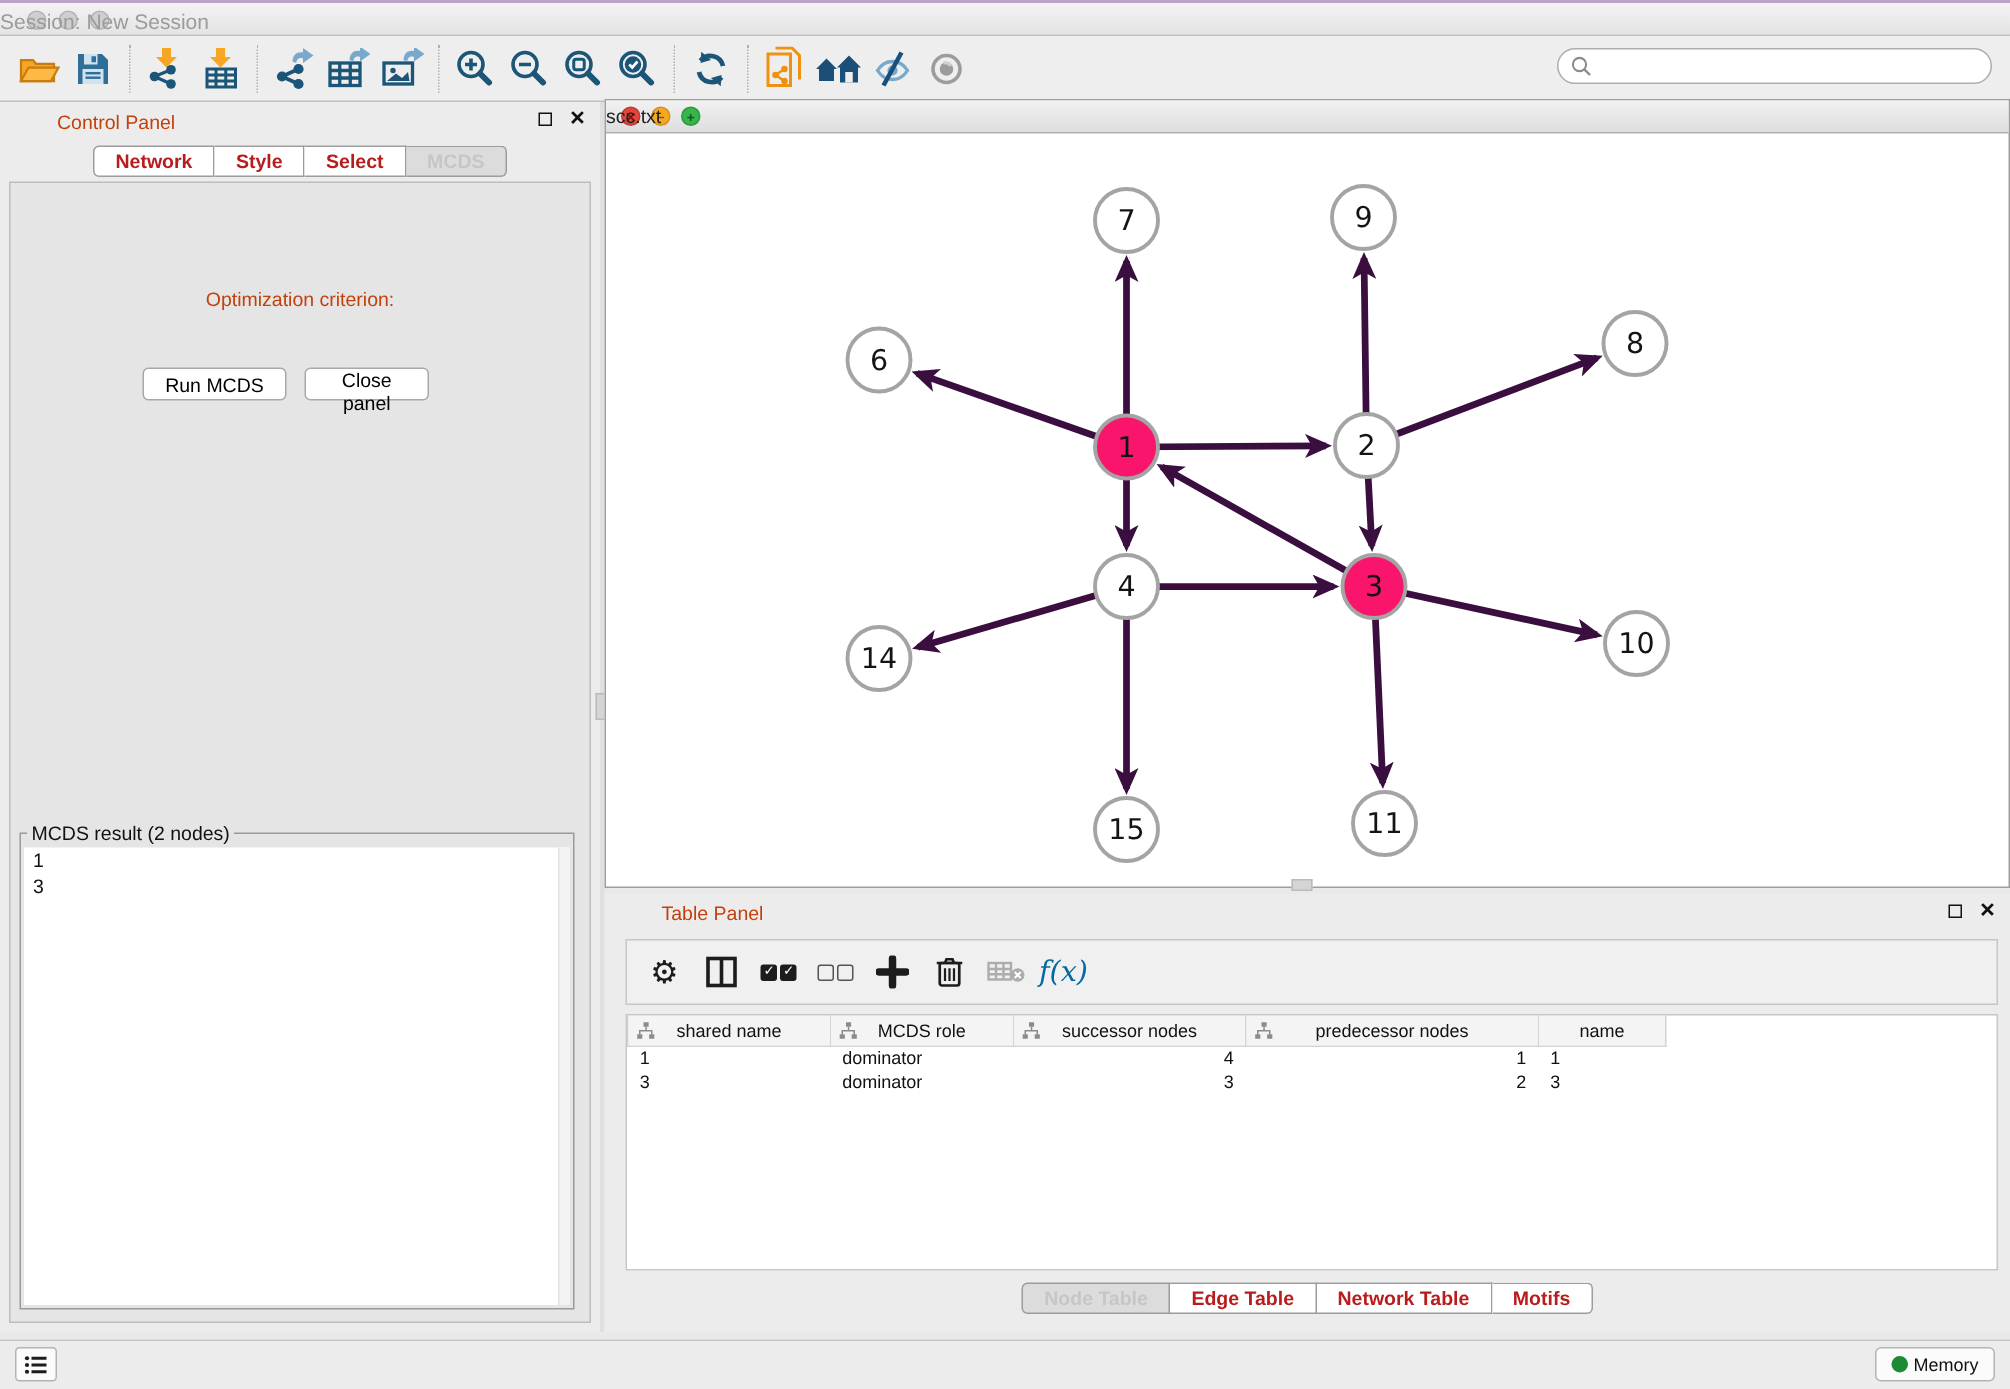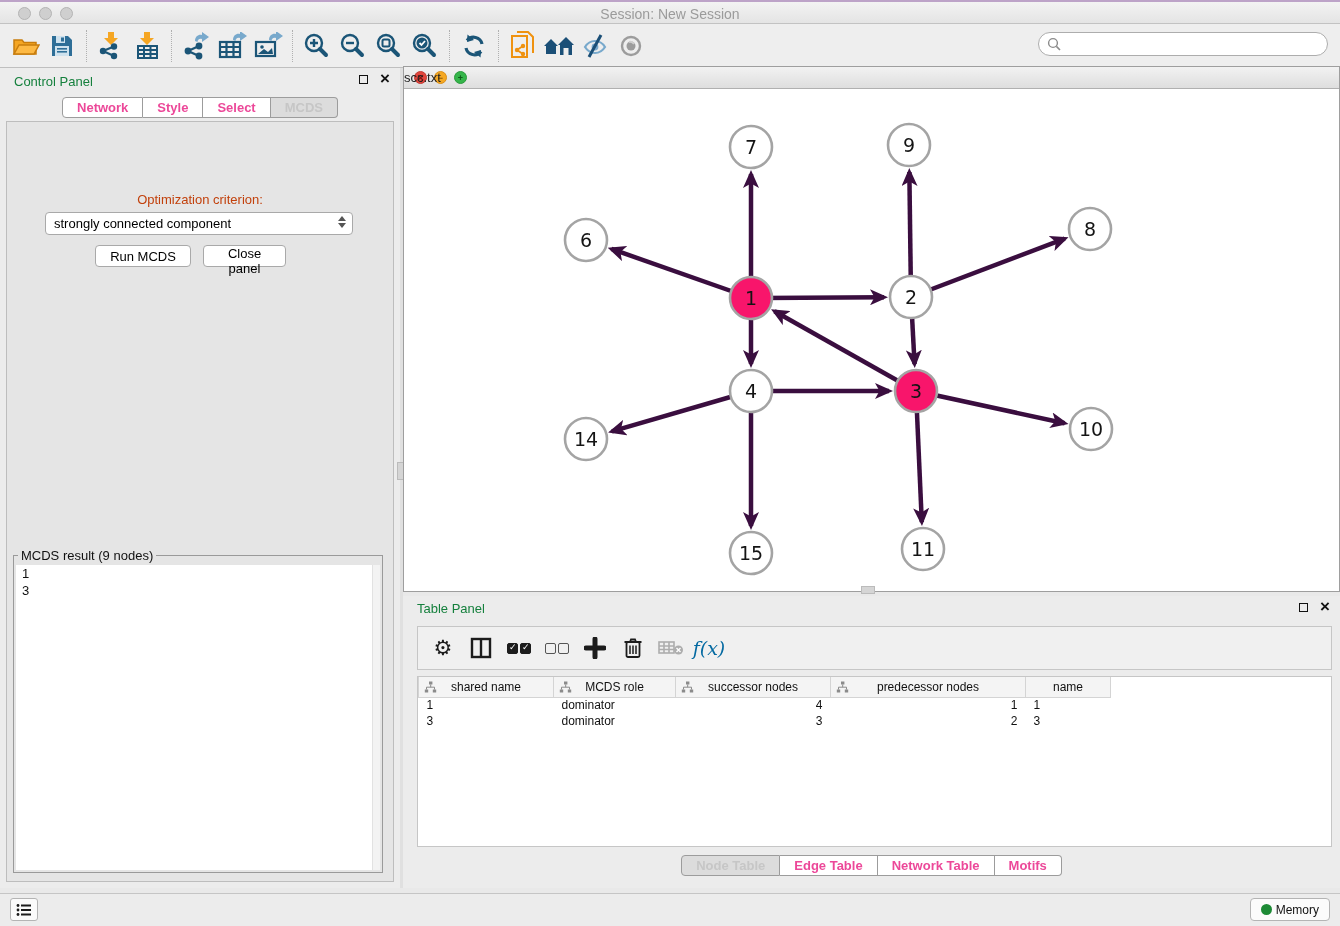--- a/index.html
+++ b/index.html
@@ -5,43 +5,43 @@
   * { margin:0; padding:0; box-sizing:border-box; }
   html,body { width:1340px; height:926px; }
   body { font-family:"Liberation Sans", sans-serif; background:#e9e9e9; position:relative; overflow:hidden; }
   .abs { position:absolute; }
 
   
   .titlebar { left:0; top:0; width:1340px; height:24px; background:linear-gradient(#f3f3f3,#e4e4e4);
               border-top:2px solid #bda3c8; border-bottom:1px solid #c2c2c2; }
   .tl-dot { width:13px; height:13px; border-radius:50%; background:#cfcfcf; border:1px solid #b4b4b4; display:inline-block; }
   .tl-group { position:absolute; left:18px; top:5px; display:flex; gap:8px; }
-  .win-title { position:absolute; left:0; right:0; top:4px; text-align:center; font-size:14px; color:#9b9b9b; }
+  .win-title { position:absolute; left:0; right:0; top:4px; font-size:14px; color:#9b9b9b; }
 
   
   .toolbar { left:0; top:24px; width:1340px; height:44px; background:#eeeeee; border-bottom:1px solid #bfbfbf;
              display:flex; align-items:center; padding-left:8px; }
   .tbtn { width:36px; height:36px; border:none; background:transparent; display:flex; align-items:center; justify-content:center; cursor:pointer; }
   .tsep { width:1px; height:32px; border-left:1px dotted #b0b0b0; margin:0 6px; }
   .search { position:absolute; right:12px; top:8px; width:290px; height:24px; background:#fff; border:1px solid #adadad;
             border-radius:13px; display:flex; align-items:center; padding:0 8px; }
   .search input { border:none; outline:none; flex:1; font-size:13px; background:transparent; font-family:"Liberation Sans",sans-serif; }
 
   
-  .panel-head { font-size:13px; color:#15803d; }
+  .panel-head { font-size:13px; color:#c2410c;margin-left:24px; }
   .float-box { display:inline-block; width:9px; height:9px; border:1.6px solid #111; }
   .close-x { font-size:17px; font-weight:bold; color:#111; line-height:10px; }
   .head-btns { position:absolute; right:10px; top:6px; display:flex; gap:12px; align-items:center; cursor:pointer; }
 
   
   .control-panel { left:0; top:68px; width:400px; height:820px; background:#ececec; }
   .cp-title { position:absolute; left:14px; top:6px; }
   .seg-tabs { display:flex; justify-content:center; }
   .seg-tab { height:21px; line-height:19px; padding:0 14px; background:#fff; border:1px solid #9c9c9c; border-left:none;
-             font-size:13px; font-weight:bold; color:#ec4899; cursor:pointer; white-space:nowrap; }
+             font-size:13px; font-weight:bold; color:#b91c1c; cursor:pointer; white-space:nowrap; }
   .seg-tab:first-child { border-left:1px solid #9c9c9c; border-radius:4px 0 0 4px; }
   .seg-tab:last-child { border-radius:0 4px 4px 0; }
   .seg-tab.dim-selected { background:#dcdcdc; color:#c6c6c6; }
   .cp-tabs { position:absolute; left:0; right:0; top:29px; }
   .cp-inner { position:absolute; left:6px; right:6px; top:53px; bottom:6px; background:#e5e5e5; border:1px solid #bdbdbd; }
   .opt-label { position:absolute; left:0; right:0; top:70px; text-align:center; font-size:13px; color:#c2410c; }
   .dropdown { position:absolute; left:38px; right:40px; top:90px; height:23px; background:#fff; border:1px solid #a9a9a9;
               border-radius:4px; font-size:13px; display:flex; align-items:center; padding:0 8px; cursor:pointer; }
   .dd-stepper { position:absolute; right:6px; top:3px; display:flex; flex-direction:column; gap:2px; }
   .dd-stepper i { display:block; width:0; height:0; border-left:4px solid transparent; border-right:4px solid transparent; }
@@ -262,31 +262,24 @@
     <span class="close-x">×</span>
   </div>
   <div class="cp-tabs seg-tabs">
       <button class="seg-tab">Network</button>
       <button class="seg-tab">Style</button>
       <button class="seg-tab">Select</button>
       <button class="seg-tab dim-selected">MCDS</button>
     </div>
   <div class="cp-inner">
     <div class="opt-label">Optimization criterion:</div>
-    <div class="dropdown">
-      <span>strongly connected component</span>
-      <span class="dd-stepper">
-          <i class="dd-up"></i>
-          <i class="dd-down"></i>
-        </span>
-    </div>
     <button class="cp-btn" style="left:88px; width:96px;">Run MCDS</button>
     <button class="cp-btn" style="left:196px; width:83px;">Close panel</button>
     <fieldset class="result-fieldset">
-      <legend>MCDS result (9 nodes)</legend>
+      <legend>MCDS result (2 nodes)</legend>
       <div class="result-area">
         <div>
             <div class="result-line">1</div>
             <div class="result-line">3</div>
           </div>
         <div class="result-scroll"></div>
       </div>
     </fieldset>
   </div>
 </div>

